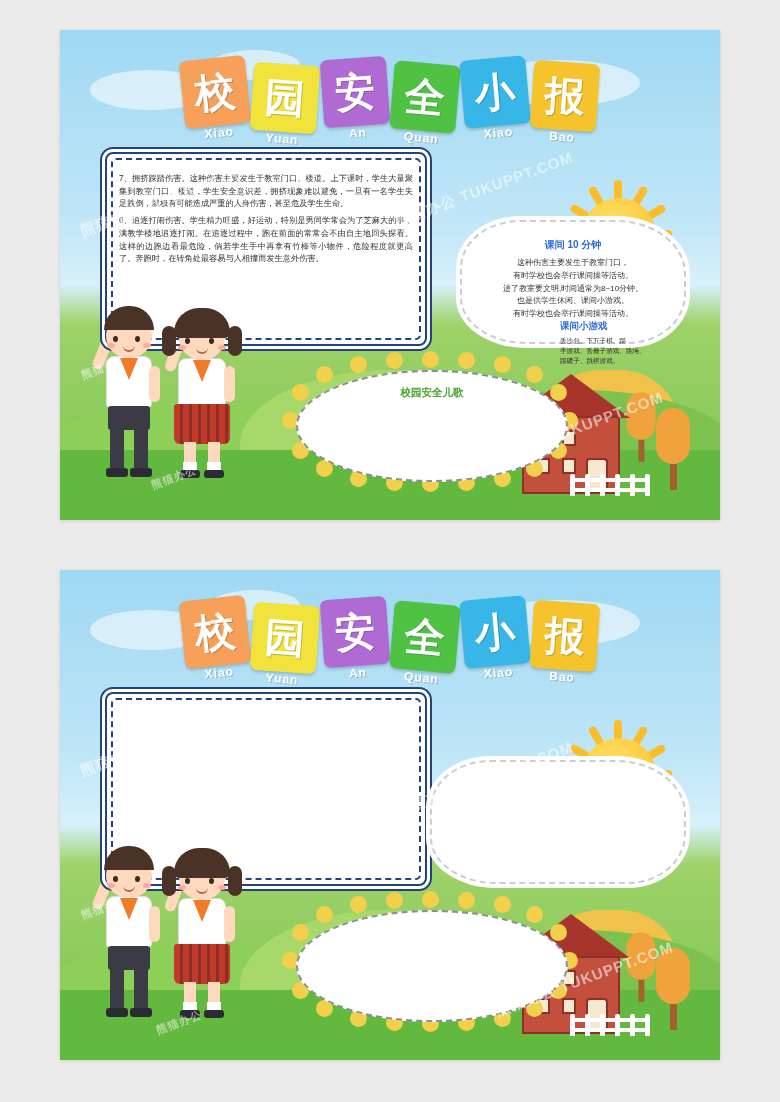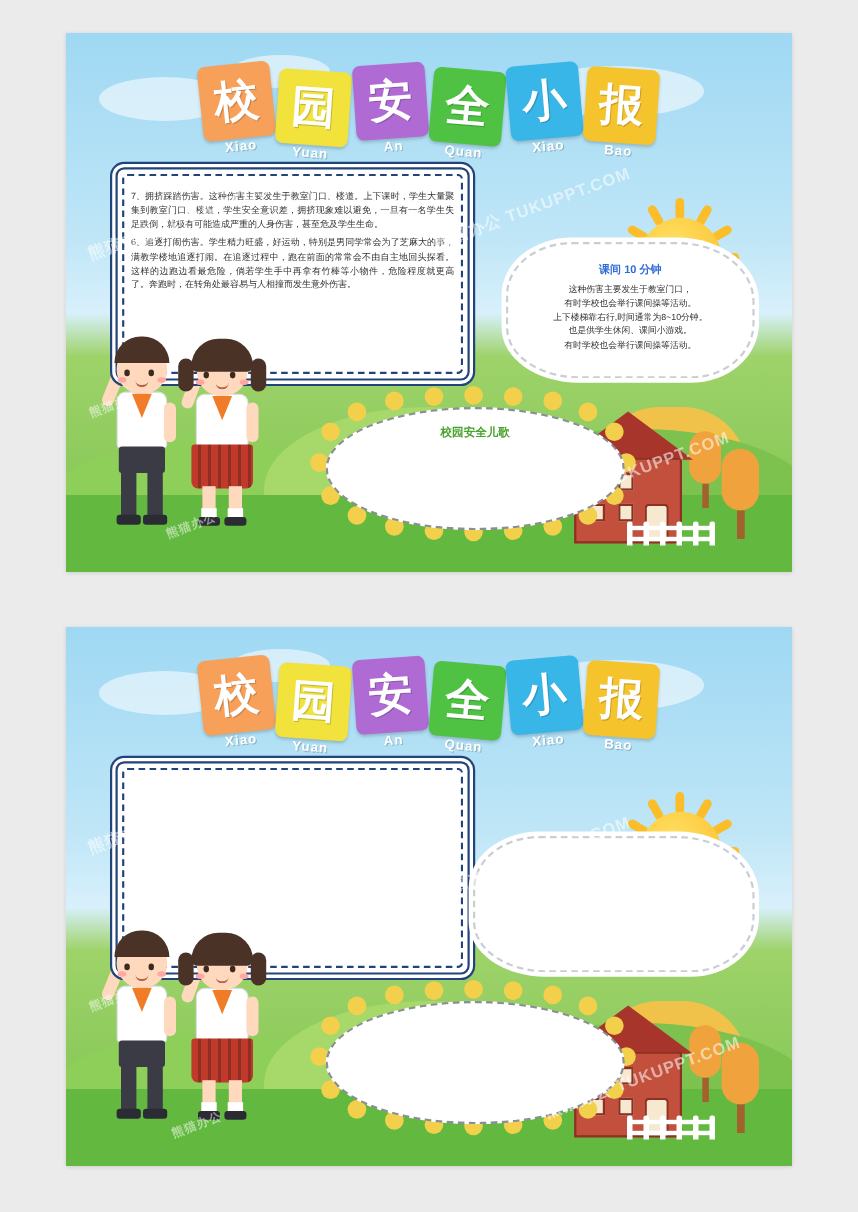--- a/index.html
+++ b/index.html
@@ -281,27 +281,35 @@
       <div class="box-body" style="margin-top:4px;">6、追逐打闹伤害。学生精力旺盛，好运动，特别是男同学常会为了芝麻大的事，满教学楼地追逐打闹。在追逐过程中，跑在前面的常常会不由自主地回头探看。这样的边跑边看最危险，倘若学生手中再拿有竹棒等小物件，危险程度就更高了。奔跑时，在转角处最容易与人相撞而发生意外伤害。</div>
     </div>
   </div>
 
   <div class="cloud-box" style="left:400px;top:190px;width:222px;height:120px;">
     <div style="position:absolute;left:20px;top:16px;right:20px;">
       <div class="cloud-title">课间 10 分钟</div>
       <div class="cloud-body" style="margin-top:5px;">
         <div>这种伤害主要发生于教室门口，</div>
         <div>有时学校也会举行课间操等活动。</div>
-        <div>上下楼梯靠右行,时间通常为8~10分钟。</div>
+        <div>进了教室要文明,时间通常为8~10分钟。</div>
         <div>也是供学生休闲、课间小游戏。</div>
         <div>有时学校也会举行课间操等活动。</div>
       </div>
     </div>
   </div>
 
+  <div class="mini-box" style="left:500px;top:290px;width:124px;height:48px;">
+    <div class="mini-title">课间小游戏</div>
+    <div class="mini-body" style="margin-top:3px;">
+      <div>丢沙包、下五子棋、踢</div>
+      <div>手游戏、丢最子游戏、跳绳、</div>
+      <div>踢毽子、跳棋游戏。</div>
+    </div>
+  </div>
 
   <div class="sunflower" style="left:222px;top:330px;width:296px;height:128px;">
     <div class="petal" style="left:0px;  top:52px;"></div>
     <div class="petal" style="left:10px; top:24px;"></div>
     <div class="petal" style="left:34px; top:6px;"></div>
     <div class="petal" style="left:68px; top:-4px;"></div>
     <div class="petal" style="left:104px;top:-8px;"></div>
     <div class="petal" style="left:140px;top:-9px;"></div>
     <div class="petal" style="left:176px;top:-8px;"></div>
     <div class="petal" style="left:212px;top:-4px;"></div>

